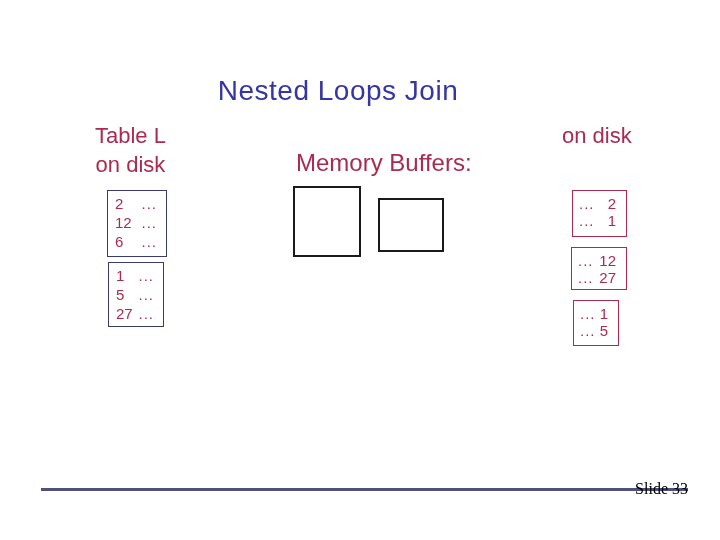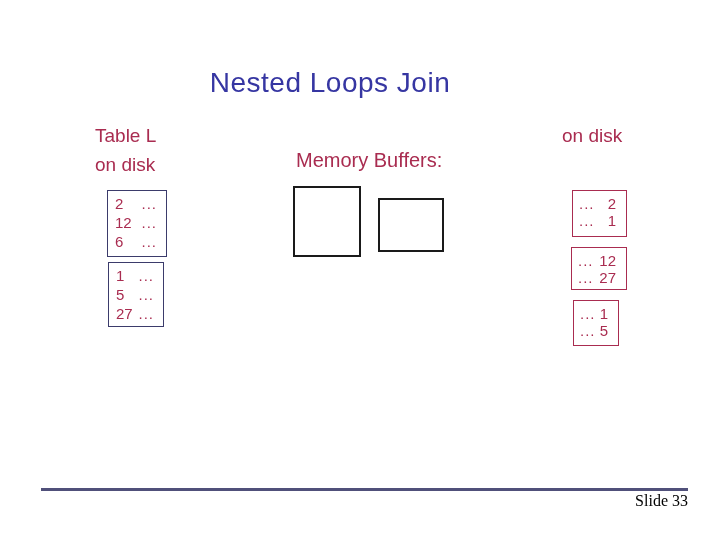--- a/index.html
+++ b/index.html
@@ -1,32 +1,33 @@
 <!DOCTYPE html>
 <html style="--title-blue: #3636A2; --crimson: #A92C50; --navy-border: #3B3B6B; --memory-border: #1A1A1A; --footer-line: #50507A; --slide-number: #000000;"><head>
 <meta charset="utf-8">
 <style>
   html,body{margin:0;padding:0;background:#ffffff;}
   .slide{
     position:relative;width:720px;height:540px;background:#ffffff;
     font-family:"Liberation Sans","DejaVu Sans",sans-serif;overflow:hidden;
   }
   .title{
-    position:absolute;top:63px;left:0;width:652px;margin:4px;
+    position:absolute;top:63px;left:0;width:652px;margin:12px;
     text-align:center;font-size:28px;font-weight:normal;letter-spacing:.5px;
     color:var(--title-blue,#3636A2);
   }
   .tbl-label{
-    position:absolute;font-size:19px;line-height:29px;
+    position:absolute;font-size:22px;line-height:29px;
     color:var(--crimson,#A92C50);
+    text-align:center;
   }
   .left-label{left:95px;top:121px;}
   .right-label{left:562px;top:121px;}
   .mem-label{
-    position:absolute;left:296px;top:149px;font-size:20px;
+    position:absolute;left:296px;top:149px;font-size:24px;
     color:var(--crimson,#A92C50);
   }
   .page-box{
     position:absolute;box-sizing:border-box;display:flex;flex-direction:column;
     background:#ffffff;
   }
   .page-box.navy{border:1.5px solid var(--navy-border,#3B3B6B);}
   .page-box.red{border:1.5px solid var(--crimson,#A92C50);}
   .row{
     display:flex;justify-content:space-between;align-items:baseline;
@@ -46,21 +47,21 @@
     position:absolute;box-sizing:border-box;background:#ffffff;
     border:2px solid var(--memory-border,#1A1A1A);
   }
   .mem-a{left:293px;top:186px;width:68px;height:71px;}
   .mem-b{left:378px;top:198px;width:66px;height:54px;}
   .footer-line{
     position:absolute;left:41px;top:488px;width:647px;height:3px;
     background:var(--footer-line,#50507A);
   }
   .slide-number{
-    position:absolute;right:32px;top:492px;
+    position:absolute;right:32px;top:480px;
     font-family:"Liberation Serif","DejaVu Serif",serif;
     font-size:16px;color:var(--slide-number,#000000);
   }
 </style>
 </head>
 <body>
 
 <div class="slide">
 
   <h1 class="title">Nested Loops Join</h1>

